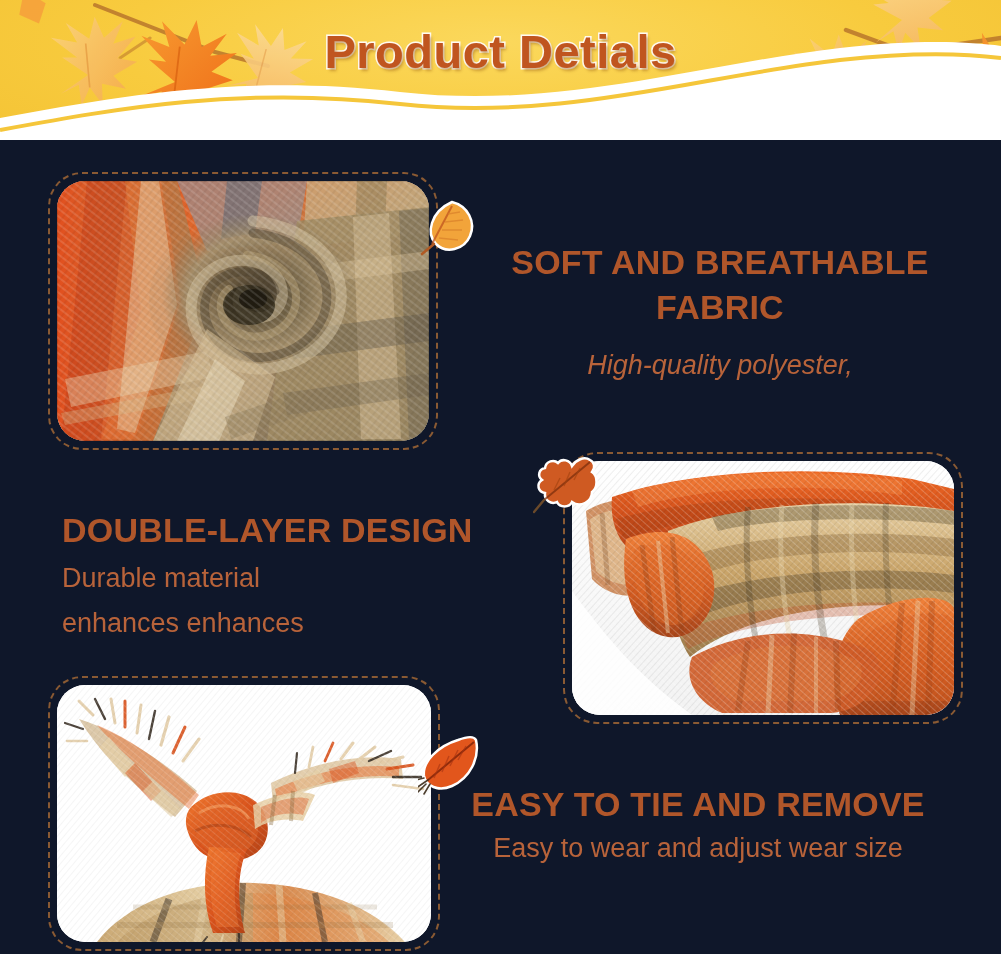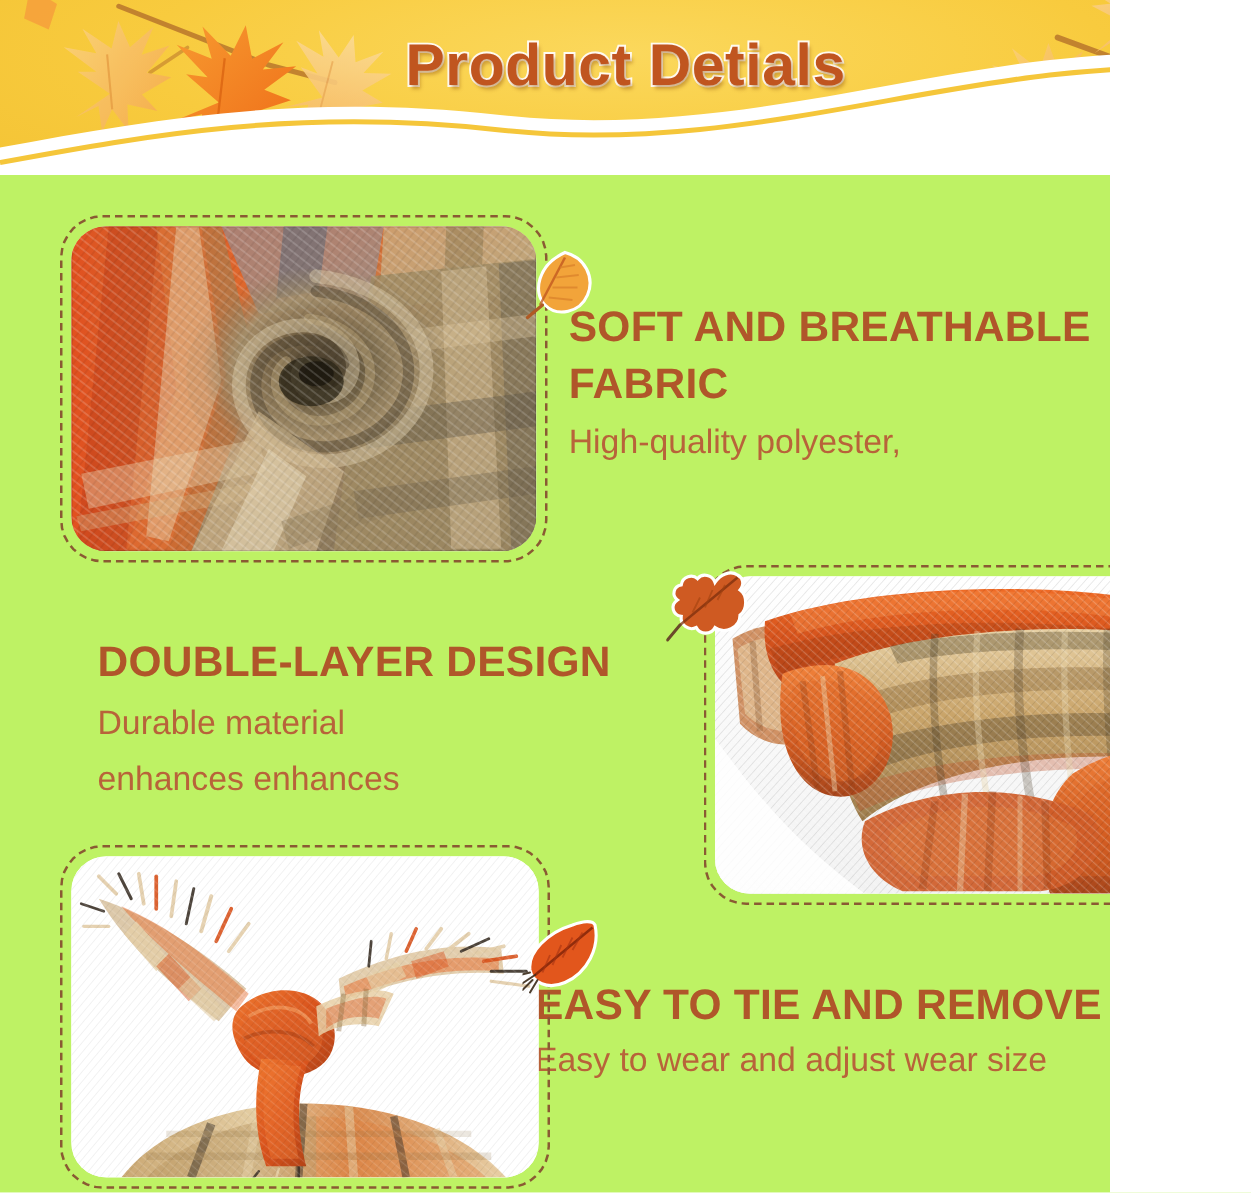--- a/index.html
+++ b/index.html
@@ -5,23 +5,23 @@
   html, body {
     margin: 0;
     padding: 0;
     background: #ffffff;
   }
   body {
     font-family: "Liberation Sans", sans-serif;
   }
   .page {
     position: relative;
-    width: 888px;
+    width: 1001px;
     height: 954px;
-    background: #bef264;
+    background: #0f172a;
     overflow: hidden;
   }
 
   
   .header {
     position: absolute;
     left: 0; top: 0;
     width: 1001px;
     height: 140px;
     overflow: hidden;
@@ -85,41 +85,41 @@
     background: #fff;
     z-index: 1;
   }
   .panel .photo svg { display: block; width: 100%; height: 100%; }
 
   #panel-fabric  { left: 48px;  top: 172px; width: 390px; height: 278px; }
   #panel-layers  { left: 563px; top: 452px; width: 400px; height: 272px; }
   #panel-tie     { left: 48px;  top: 676px; width: 392px; height: 275px; }
 
   
-  .block { position: absolute; }
+  .block { position: absolute; text-align: center; }
   .heading {
     color: #b0562a;
     font-size: 34px;
     font-weight: bold;
     line-height: 1.33;
     letter-spacing: 0.2px;
     white-space: nowrap;
   }
   .heading.wrap { white-space: normal; }
   .body {
     color: #b8633a;
     font-size: 27px;
     font-weight: normal;
     line-height: 1.42;
   }
 
   #block-fabric  { left: 455px; top: 240px; width: 530px; }
-  #block-fabric .body { margin-top: 4px; }
-
-  #block-layers  { left: 78px;  top: 508px; width: 500px; text-align: left; }
+  #block-fabric .body { margin-top: 16px; font-style: italic; }
+
+  #block-layers  { left: 62px;  top: 508px; width: 500px; text-align: left; }
   #block-layers .body { text-align: left; margin-top: 6px; }
 
   #block-tie     { left: 428px; top: 782px; width: 540px; }
   #block-tie .body { margin-top: 2px; }
 
   
   .leaf-badge {
     position: absolute;
     z-index: 6;
   }

